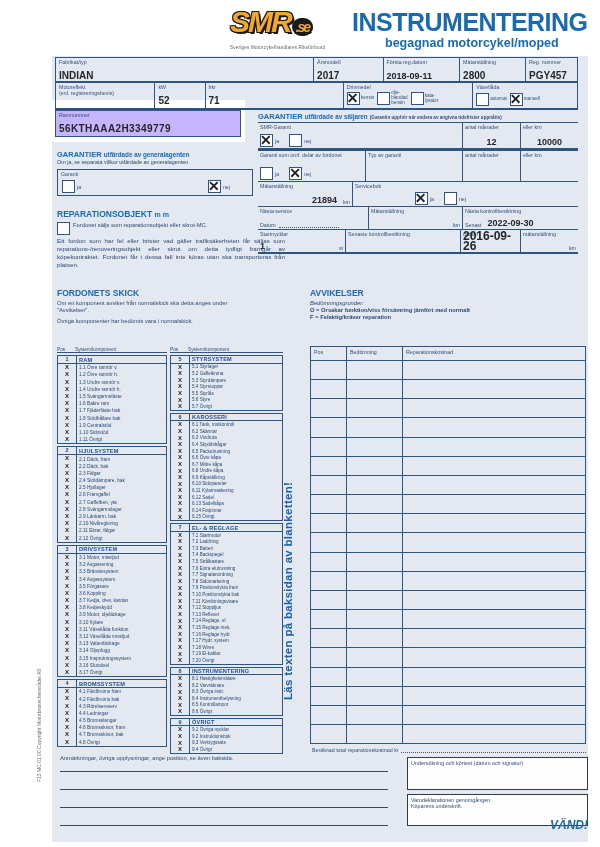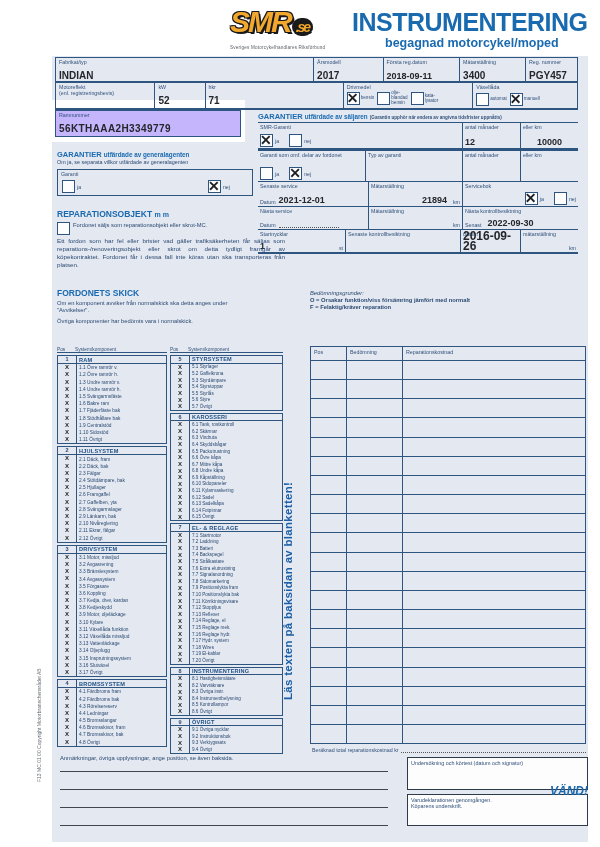--- a/index.html
+++ b/index.html
@@ -100,21 +100,21 @@
   .totline{position:absolute;left:312px;top:745px;width:274px;display:flex;align-items:flex-end;gap:2px;}
   .totline .t{font-size:5.3px;color:#32517a;white-space:nowrap;}
   .totline .dots{flex:1;}
 
   
   .notes-label{position:absolute;left:60px;top:755px;font-size:5.8px;color:#2c4a72;}
   .nline{position:absolute;left:60px;width:328px;border-bottom:1px solid #41454c;height:0;}
   .sigbox{position:absolute;left:407px;width:181px;background:#fdfdfe;border:1.5px solid #2d3a4a;
           box-sizing:border-box;padding:2px 3px;}
   .sigbox .lbl{font-size:5.4px;}
-  .vand{position:absolute;left:500px;top:784px;width:88px;text-align:right;
+  .vand{position:absolute;left:500px;top:818px;width:88px;text-align:right;
         font-size:12px;font-weight:bold;font-style:italic;color:#1a6ab0;}
 
   
   .vtext-mid{position:absolute;left:280px;top:415px;height:352px;width:16px;
              writing-mode:vertical-rl;transform:rotate(180deg);
              font-size:11.5px;font-weight:bold;color:#1b5fa6;display:flex;align-items:center;justify-content:center;letter-spacing:.3px;}
   .vtext-left{position:absolute;left:34px;top:538px;height:244px;width:10px;
               writing-mode:vertical-rl;transform:rotate(180deg);
               font-size:5px;color:#6a7076;display:flex;align-items:center;}
 </style>
@@ -142,21 +142,21 @@
     <div class="vcell" style="width:62px">
       <span class="lbl">Årsmodell</span>
       <span class="val">2017</span>
     </div>
     <div class="vcell" style="width:70px">
       <span class="lbl">Första reg.datum</span>
       <span class="val" style="font-size:9px">2018-09-11</span>
     </div>
     <div class="vcell" style="width:58px">
       <span class="lbl">Mätarställning</span>
-      <span class="val">3400</span>
+      <span class="val">2800</span>
     </div>
     <div class="vcell" style="width:58px">
       <span class="lbl">Reg. nummer</span>
       <span class="val">PGY457</span>
     </div>
   </div>
 
   <div class="vrow vrow2">
     <div class="vcell" style="width:95px">
       <span class="lbl">Motoreffekt</span>
@@ -215,21 +215,21 @@
           <span class="lbl">SMR-Garanti</span>
           <div class="g-bottom janej">
             <span class="cb cb-lg checked"></span>
             <span class="nl">ja</span>
             <span class="cb cb-lg"></span>
             <span class="nl">nej</span>
           </div>
         </div>
         <div class="g-cell" style="width:58px">
           <span class="lbl">antal månader</span>
-          <div class="g-bottom" style="justify-content:flex-start">
+          <div class="g-bottom" style="justify-content:center">
               <span class="val-sm">12</span>
             </div>
         </div>
         <div class="g-cell" style="width:58px">
           <span class="lbl">eller km</span>
           <div class="g-bottom" style="justify-content:center">
               <span class="val-sm">10000</span>
             </div>
         </div>
       </div>
@@ -247,27 +247,20 @@
           <span class="lbl">Typ av garanti</span>
         </div>
         <div class="g-cell" style="width:58px">
           <span class="lbl">antal månader</span>
         </div>
         <div class="g-cell" style="width:58px">
           <span class="lbl">eller km</span>
         </div>
       </div>
       <div class="g-row" style="height:25px">
-        <div class="g-cell" style="width:110px">
-          <span class="lbl">Senaste service</span>
-          <div class="g-bottom" style="gap:3px">
-            <span class="lbl" style="display:inline">Datum</span>
-            <span class="val-sm">2021-12-01</span>
-          </div>
-        </div>
         <div class="g-cell" style="width:94px">
           <span class="lbl">Mätarställning</span>
           <div class="g-bottom" style="gap:6px;justify-content:flex-end">
             <span class="val-sm">21894</span>
             <span class="lbl" style="display:inline">km</span>
           </div>
         </div>
         <div class="g-cell" style="width:116px">
           <span class="lbl">Servicebok</span>
           <div class="g-bottom janej" style="justify-content:flex-end">
@@ -357,20 +350,21 @@
     <div class="stext" style="font-size:6.2px;line-height:8px;text-align:justify">Ett fordon som har fel eller brister vad gäller trafiksäkerheten får säljas som reparations-/renoveringsobjekt eller skrot om detta tydligt framgår av köpekontraktet. Fordonet får i dessa fall inte köras utan ska transporteras från platsen.</div>
   </div>
 
   <div class="skick">
     <div class="bhead">FORDONETS SKICK</div>
     <div class="stext" style="margin-top:2px;width:200px">Om en komponent avviker från normalskick ska detta anges under "Avvikelser".</div>
     <div class="stext" style="margin-top:4px">Övriga komponenter har bedömts vara i normalskick.</div>
   </div>
 
   <div class="avvhead">
+    <div class="bhead">AVVIKELSER</div>
     <div class="stext grunder" style="margin-top:2px">Bedömningsgrunder:</div>
     <div class="stext" style="font-weight:bold">O = Orsakar funktion/viss försämring jämfört med normalt</div>
     <div class="stext" style="font-weight:bold">F = Felaktig/kräver reparation</div>
   </div>
 
   <div class="ctable">
     <div class="ct-col ct-col-l" id="ct-col-left">
         <div class="ct-head">
           <span class="hp">Pos</span>
           <span>System/komponent</span>

